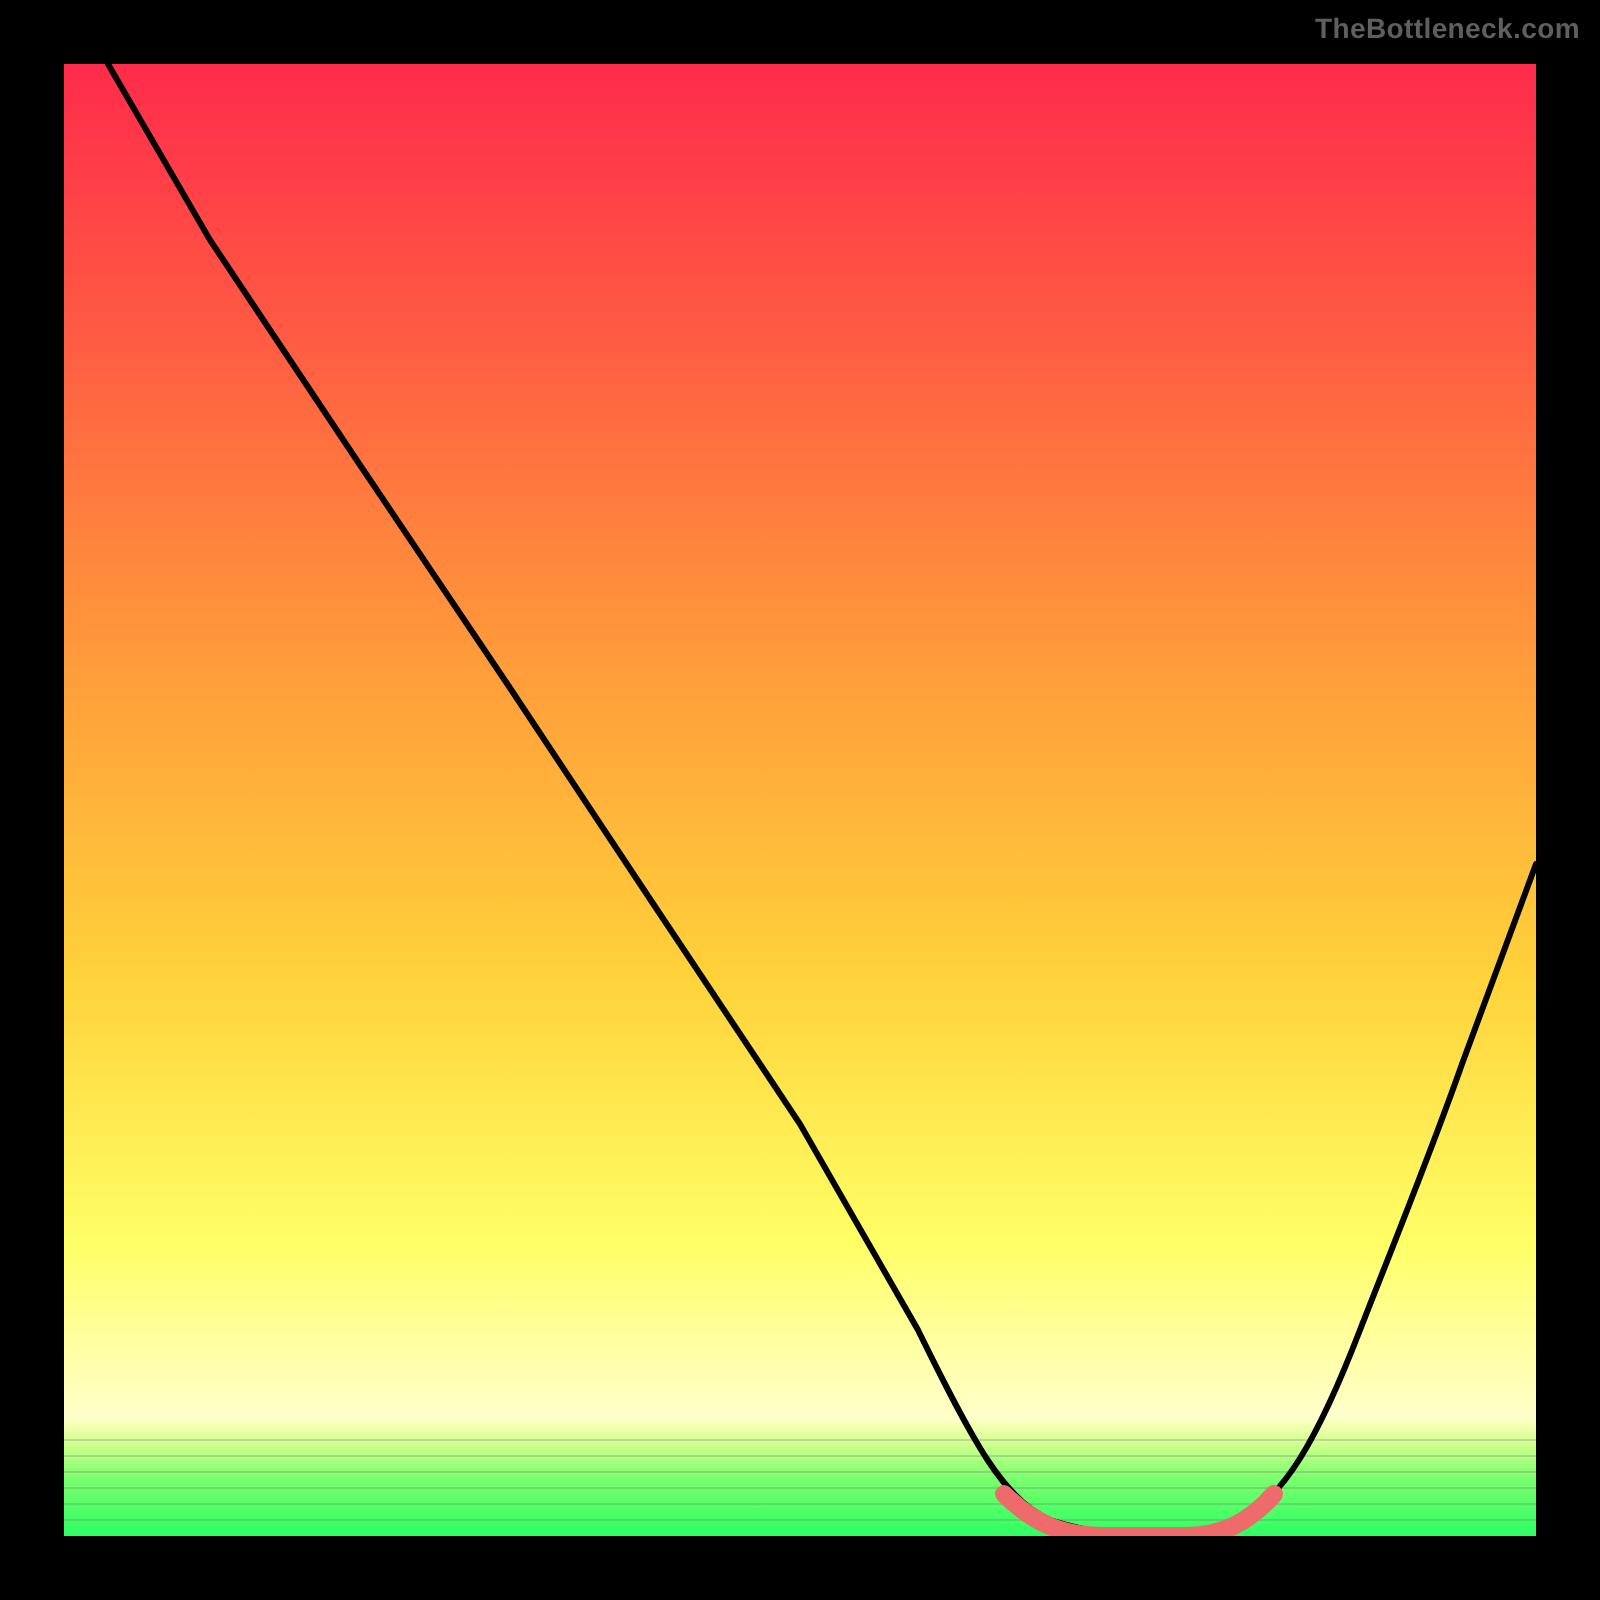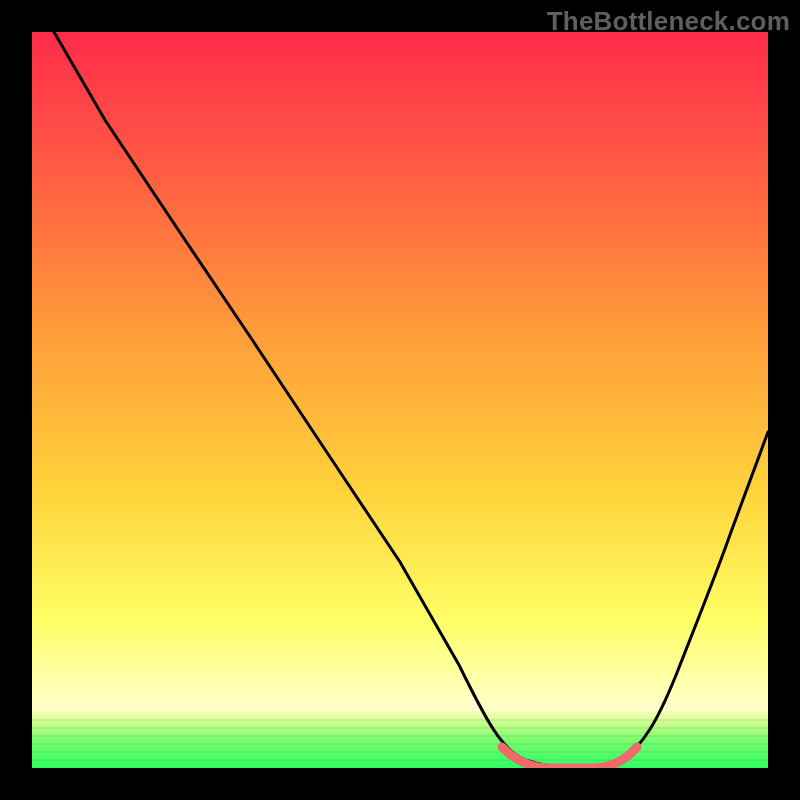--- a/index.html
+++ b/index.html
@@ -17,21 +17,21 @@
     top: 32px;
     width: 736px;
     height: 736px;
     background: #000;
   }
   .watermark {
     position: absolute;
     top: 6px;
     right: 10px;
     color: #5f5f5f;
-    font-size: 26px;
+    font-size: 14px;
     font-weight: 600;
     letter-spacing: 0.2px;
     user-select: none;
   }
   svg {
     display: block;
   }
 </style>
 </head>
 <body>

